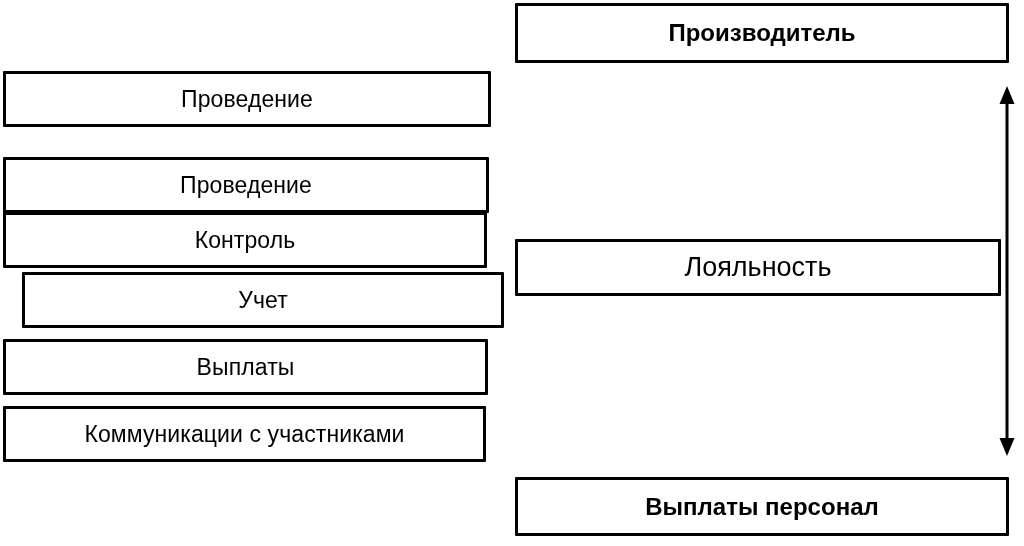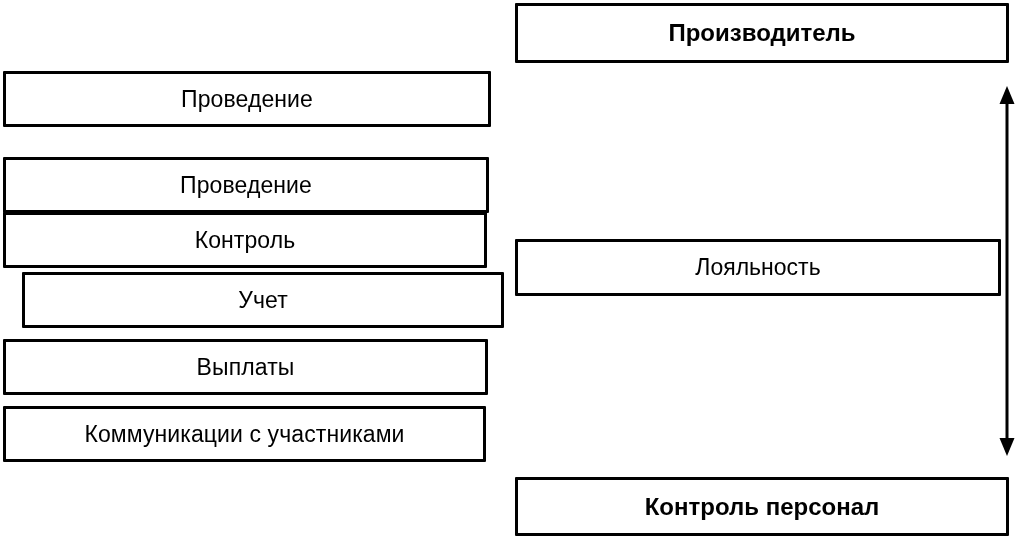--- a/index.html
+++ b/index.html
@@ -50,21 +50,21 @@
   .box-left.b1 { top: 71px;  width: 488px; }
   .box-left.b2 { top: 138px; width: 486px; margin-top: 19px; }
   .box-left.b3 { top: 212px; width: 484px; }
   .box-left.b4 { top: 272px; width: 482px; margin-left: 19px; }
   .box-left.b5 { top: 339px; width: 485px; }
   .box-left.b6 { top: 406px; width: 483px; }
 
   
   .box-right {
     left: 515px;
-    font-size: 23px;
+    font-size: 27px;
   }
   .box-right.r-top {
     top: 3px;
     width: 494px;
     height: 60px;
     font-weight: 700;
     font-size: 24px;
   }
   .box-right.r-mid {
     top: 239px;
@@ -126,21 +126,21 @@
 
   <div class="box box-right r-top">
     <span class="label">Производитель</span>
   </div>
 
   <div class="box box-right r-mid">
     <span class="label">Лояльность</span>
   </div>
 
   <div class="box box-right r-bottom">
-    <span class="label">Контроль персонал</span>
+    <span class="label">Выплаты персонал</span>
   </div>
 
   <div class="arrow-vertical">
     <svg viewBox="0 0 30 374" xmlns="http://www.w3.org/2000/svg" aria-hidden="true">
       <line x1="15" y1="8" x2="15" y2="366" stroke="#000000" stroke-width="3"></line>
       <polygon points="15,2 7.5,20 22.5,20" fill="#000000"></polygon>
       <polygon points="15,372 7.5,354 22.5,354" fill="#000000"></polygon>
     </svg>
   </div>
 

